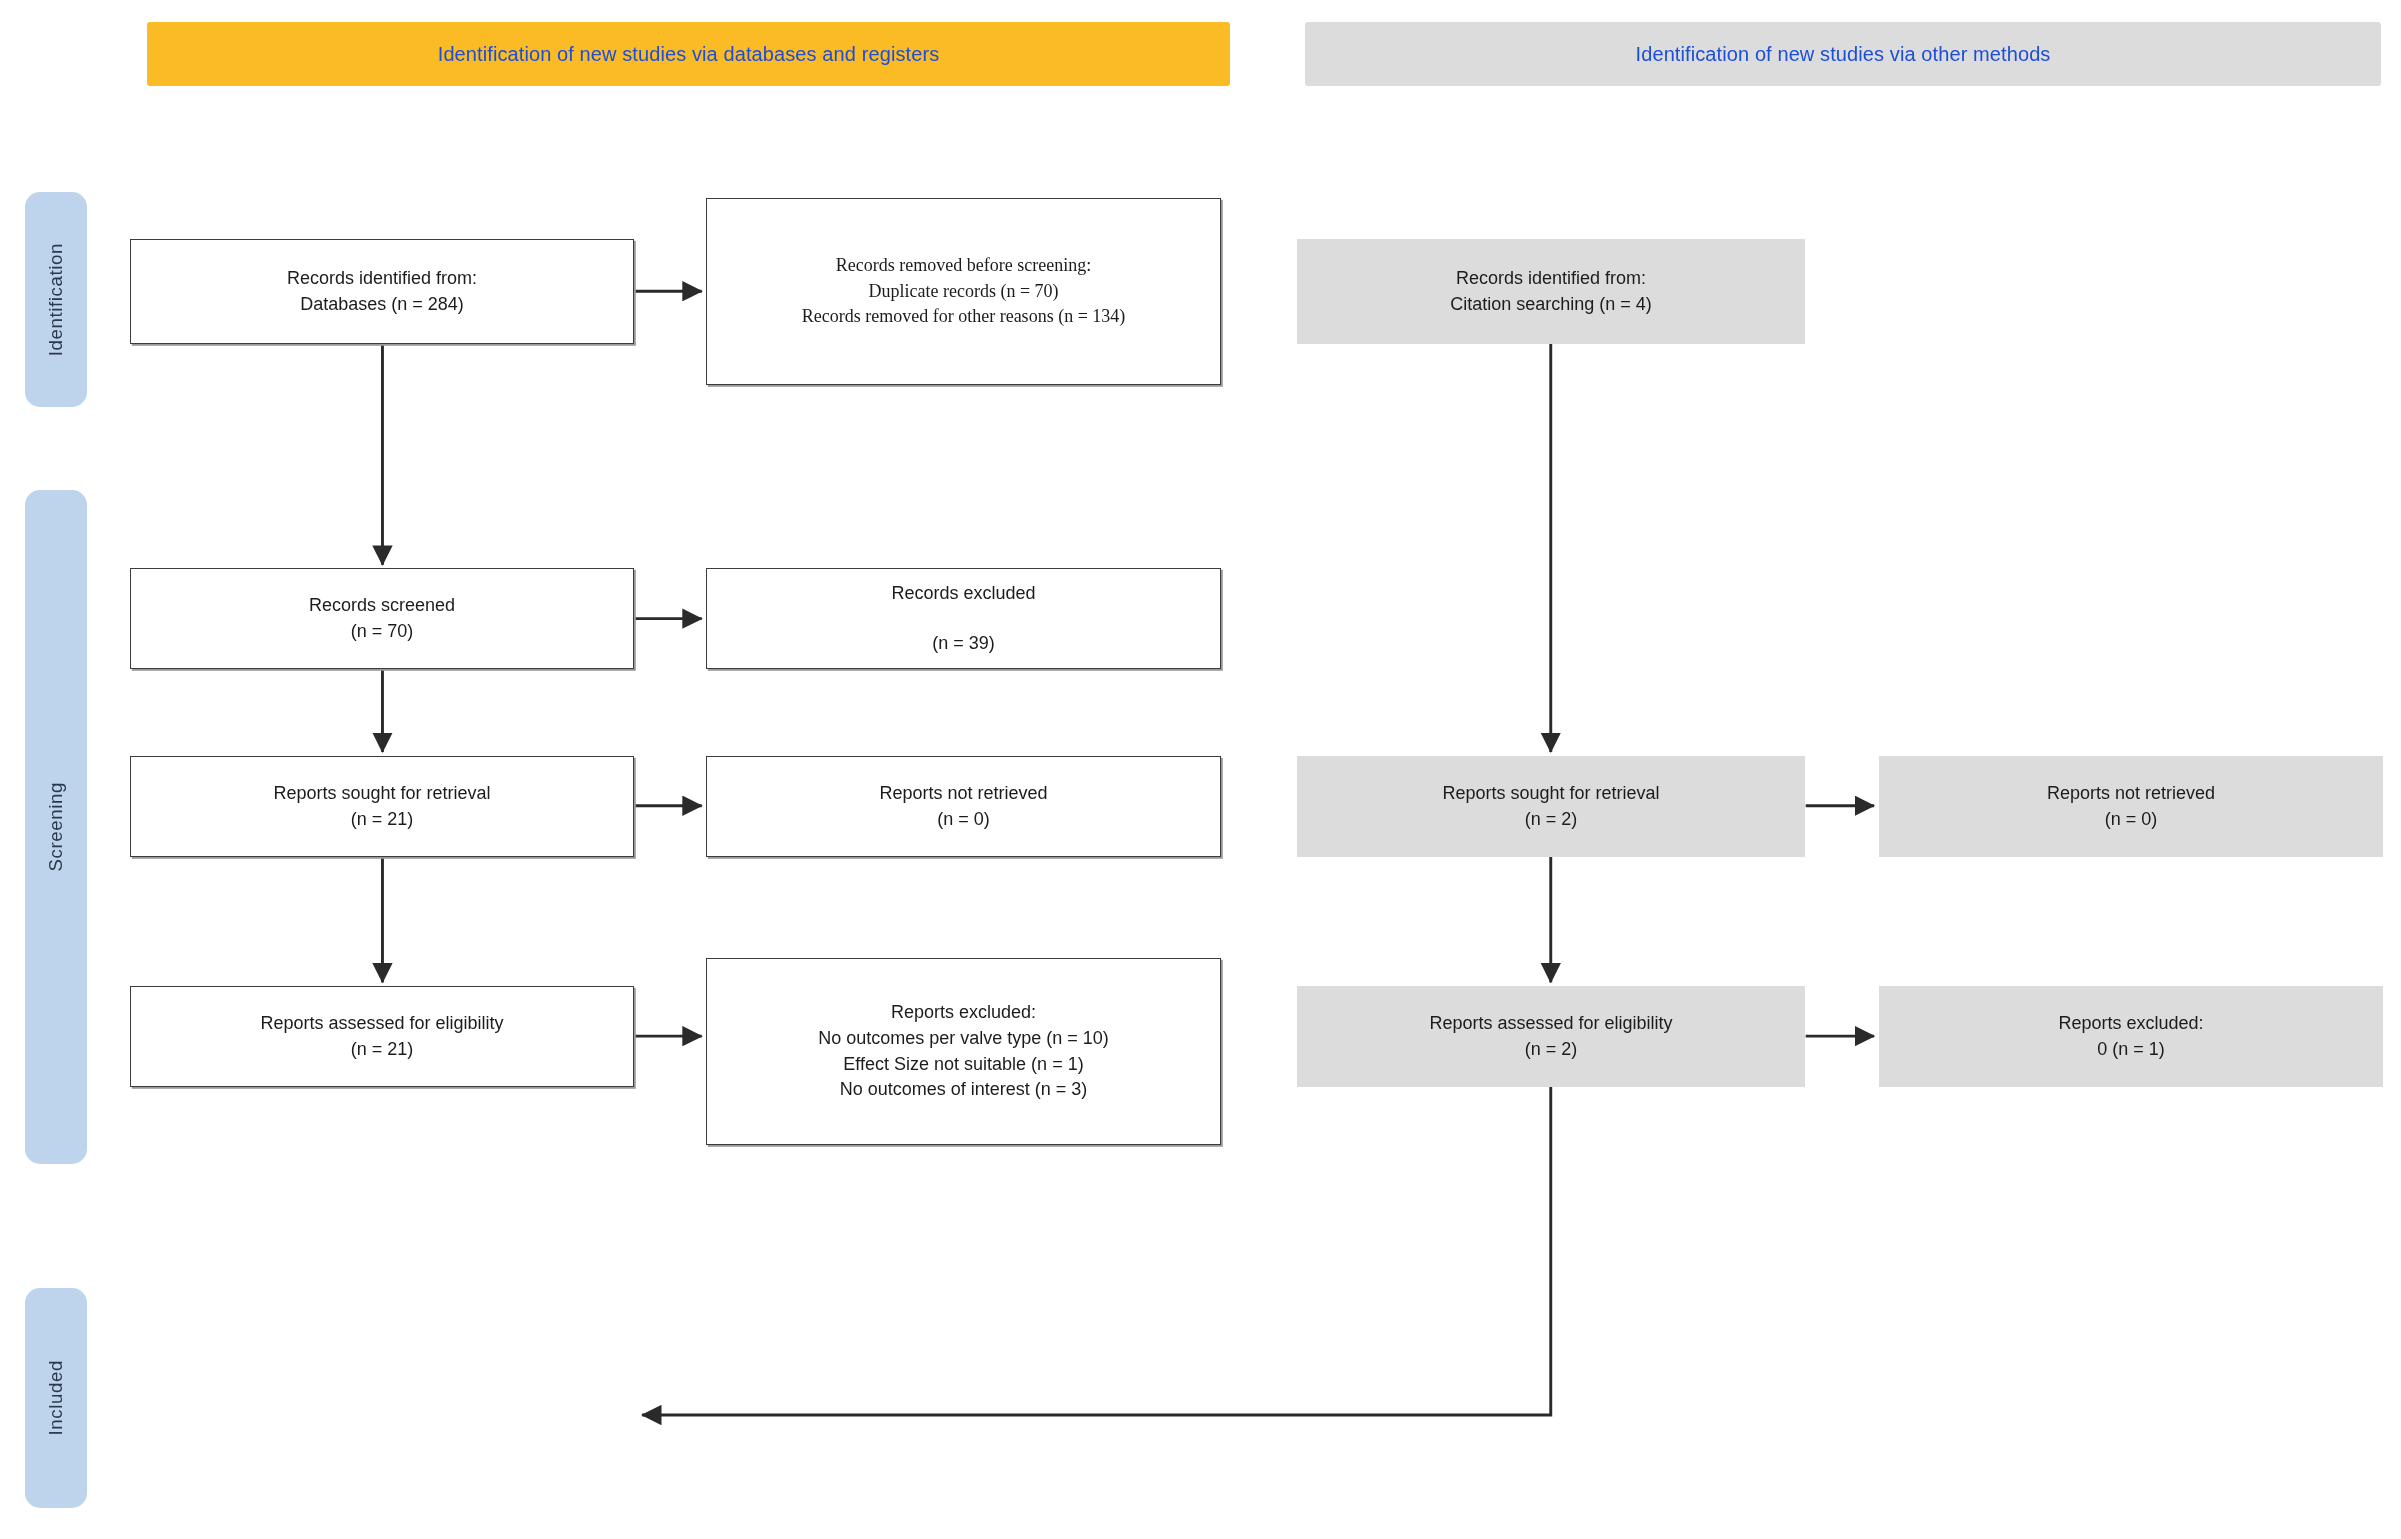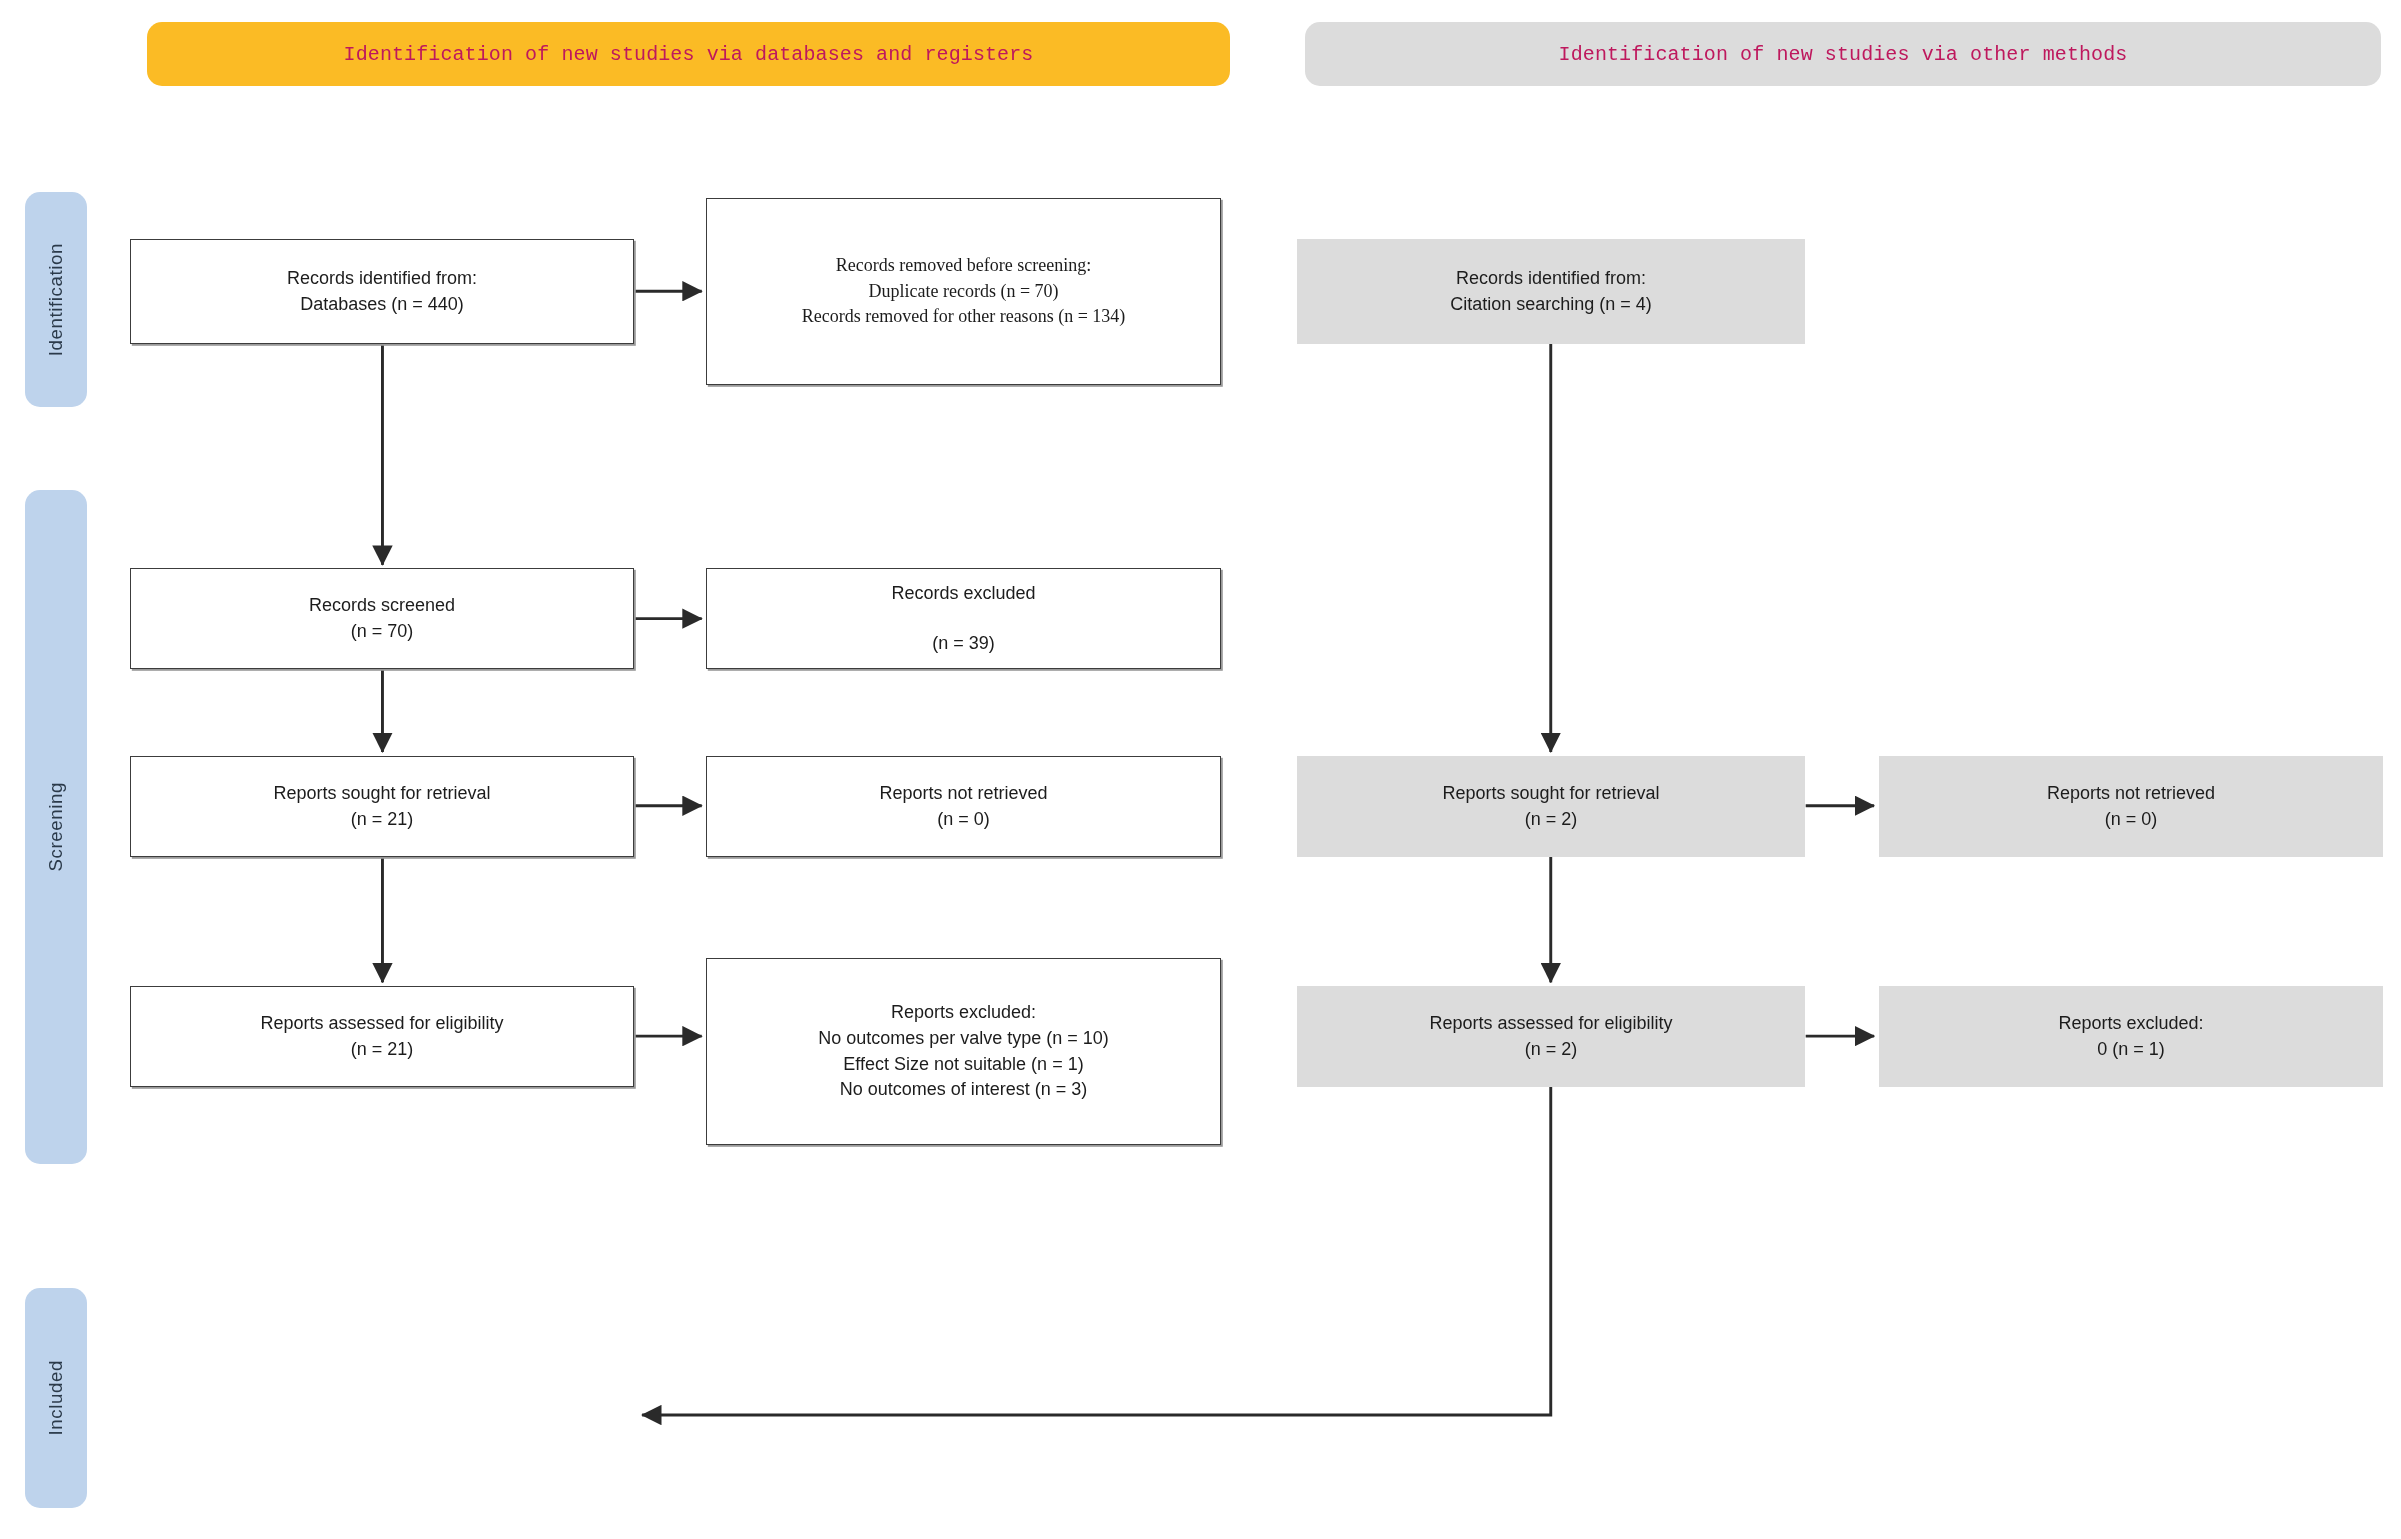--- a/index.html
+++ b/index.html
@@ -31,27 +31,26 @@
     pointer-events: none;
     z-index: 1;
   }
 
   
   .banner {
     position: absolute;
     display: flex;
     align-items: center;
     justify-content: center;
-    border-radius: 15px;
+    border-radius: 3px;
     font-size: 20px;
     letter-spacing: 0.1px;
-    color: #be185d;
+    color: #1d4ed8;
     text-align: center;
     z-index: 3;
-    font-family: Liberation Mono, monospace;
   }
   .banner-left {
     left: 147px;
     top: 22px;
     width: 1083px;
     height: 64px;
     background: #FBBB25;
   }
   .banner-right {
     left: 1305px;
@@ -184,21 +183,21 @@
   </div>
   <div class="stage-pill pill-screening">
     <span>Screening</span>
   </div>
   <div class="stage-pill pill-included">
     <span>Included</span>
   </div>
 
   <div class="box box-white b-identified">
     <span class="line">Records identified from:</span>
-    <span class="line">Databases (n = 440)</span>
+    <span class="line">Databases (n = 284)</span>
   </div>
 
   <div class="box box-white b-removed">
     <span class="line">Records removed before screening:</span>
     <span class="line">Duplicate records (n = 70)</span>
     <span class="line wrap">Records removed for other reasons (n = 134)</span>
   </div>
 
   <div class="box box-white b-screened">
     <span class="line">Records screened</span>

